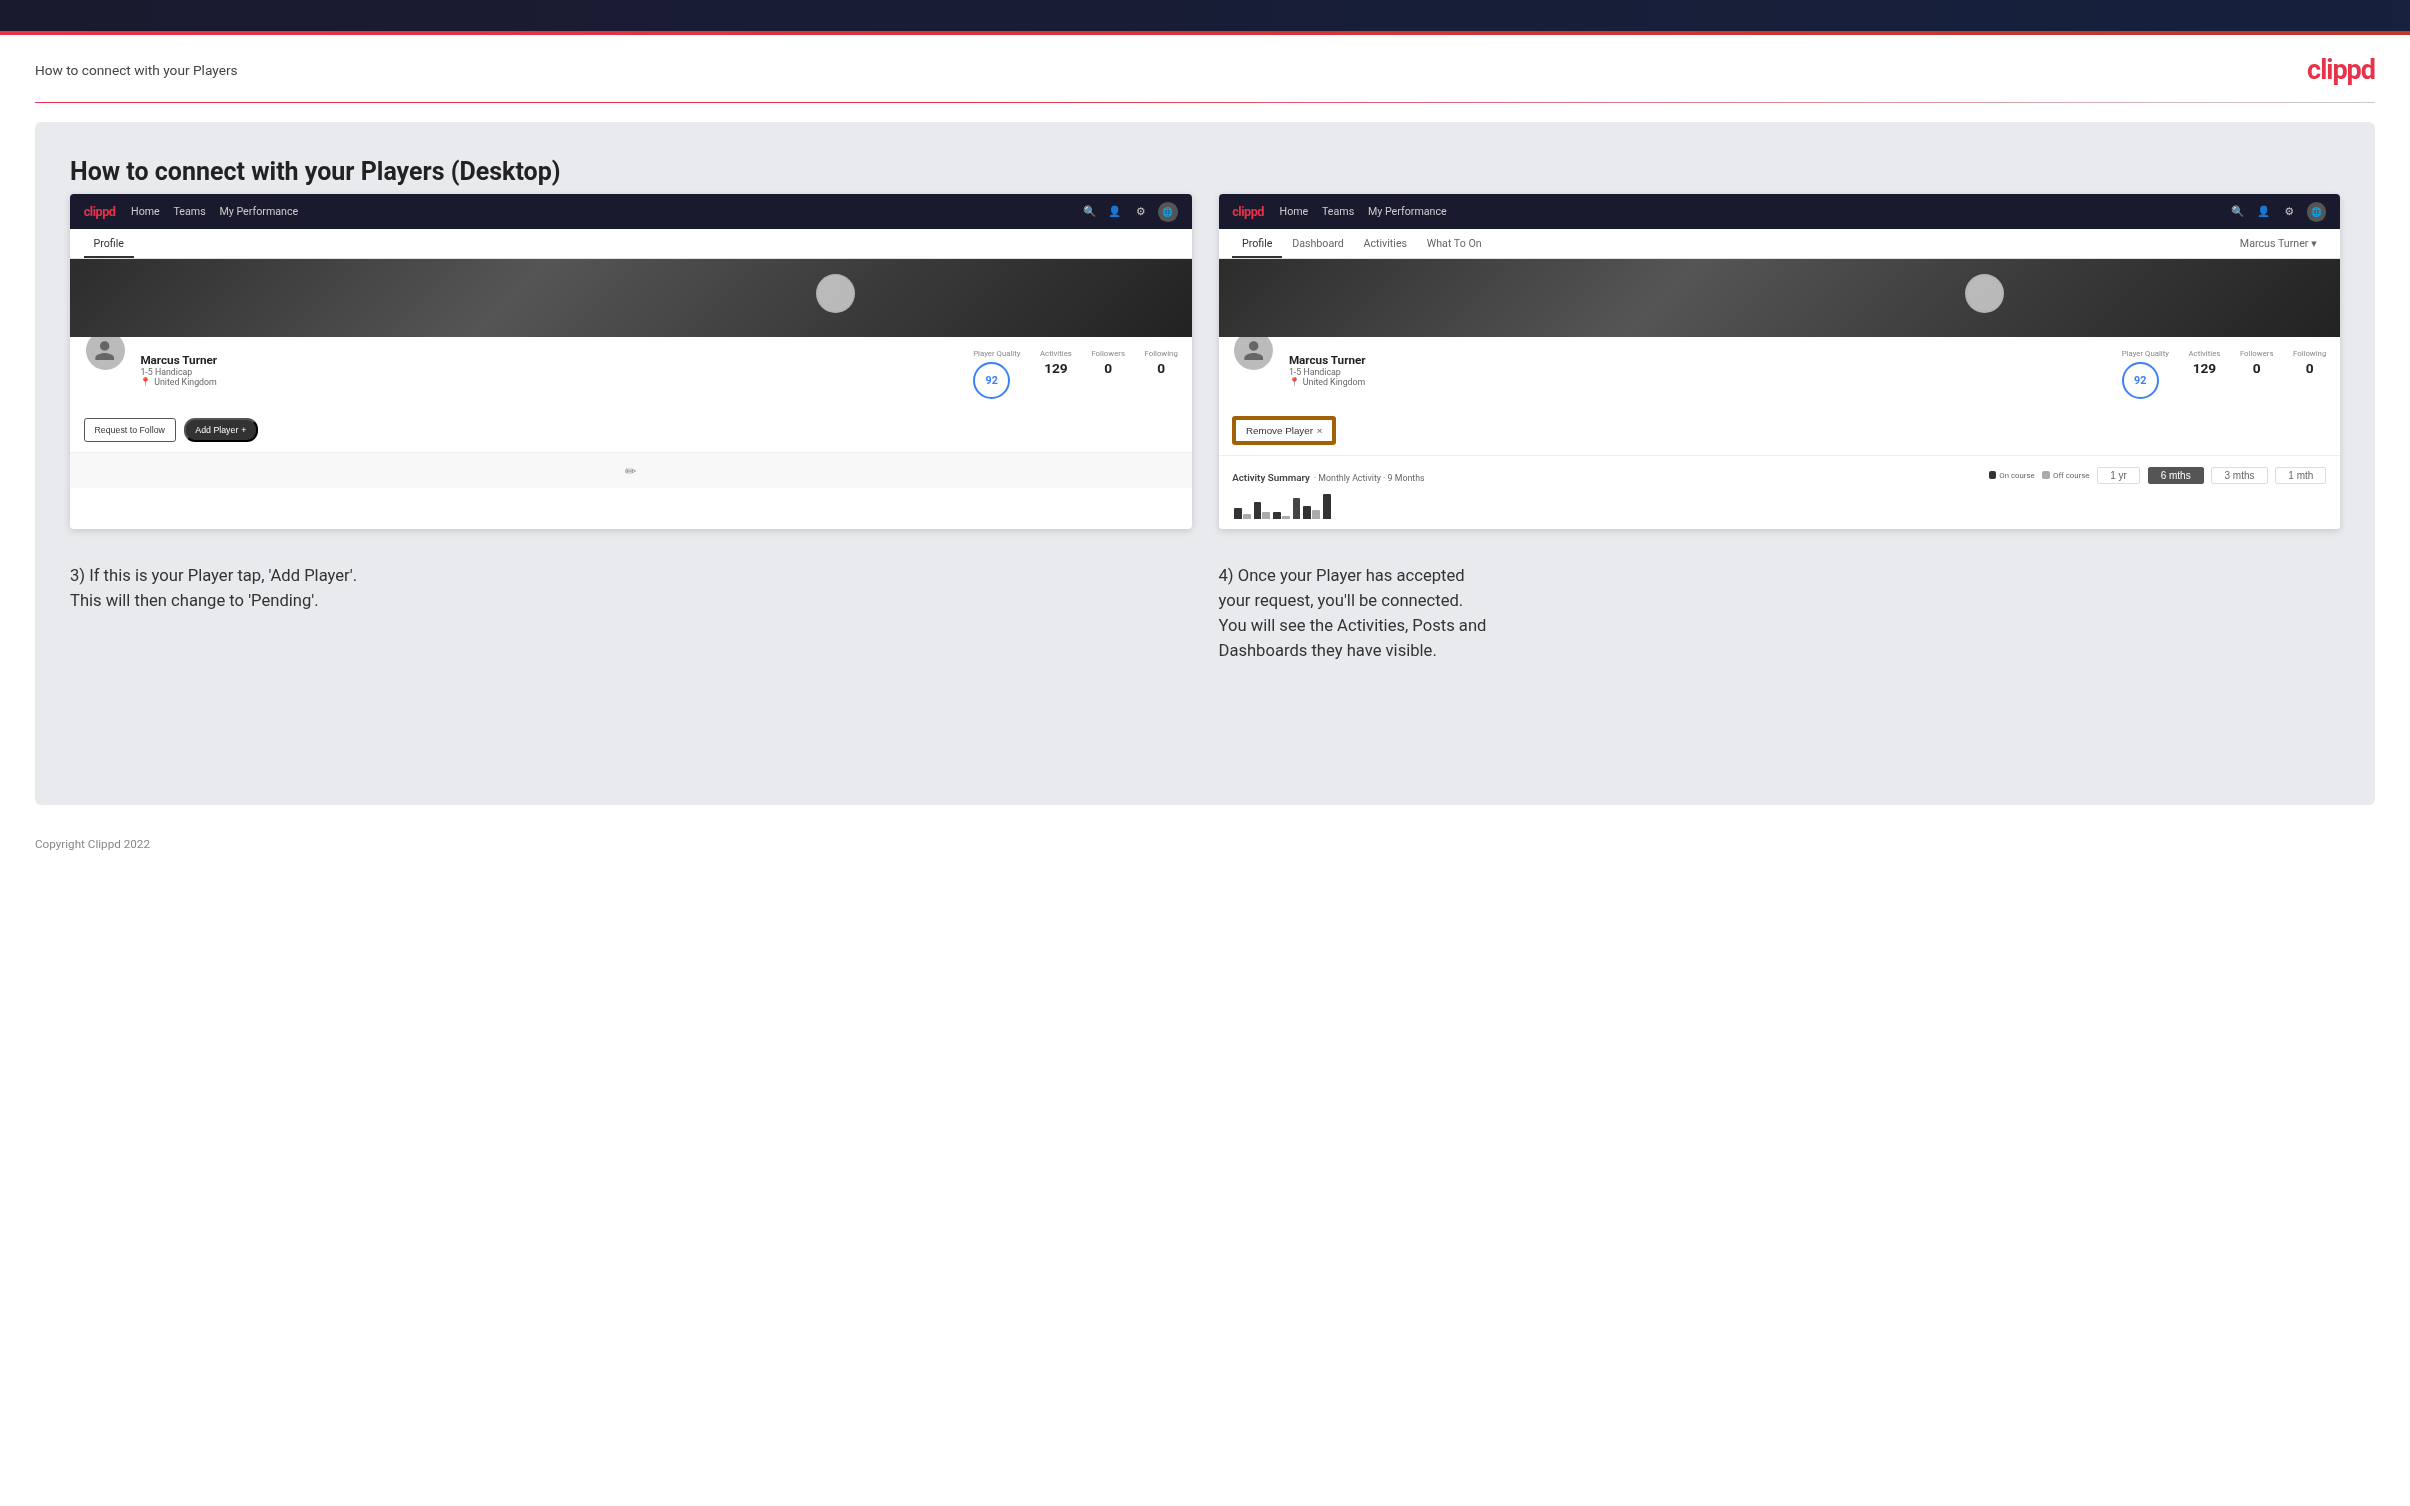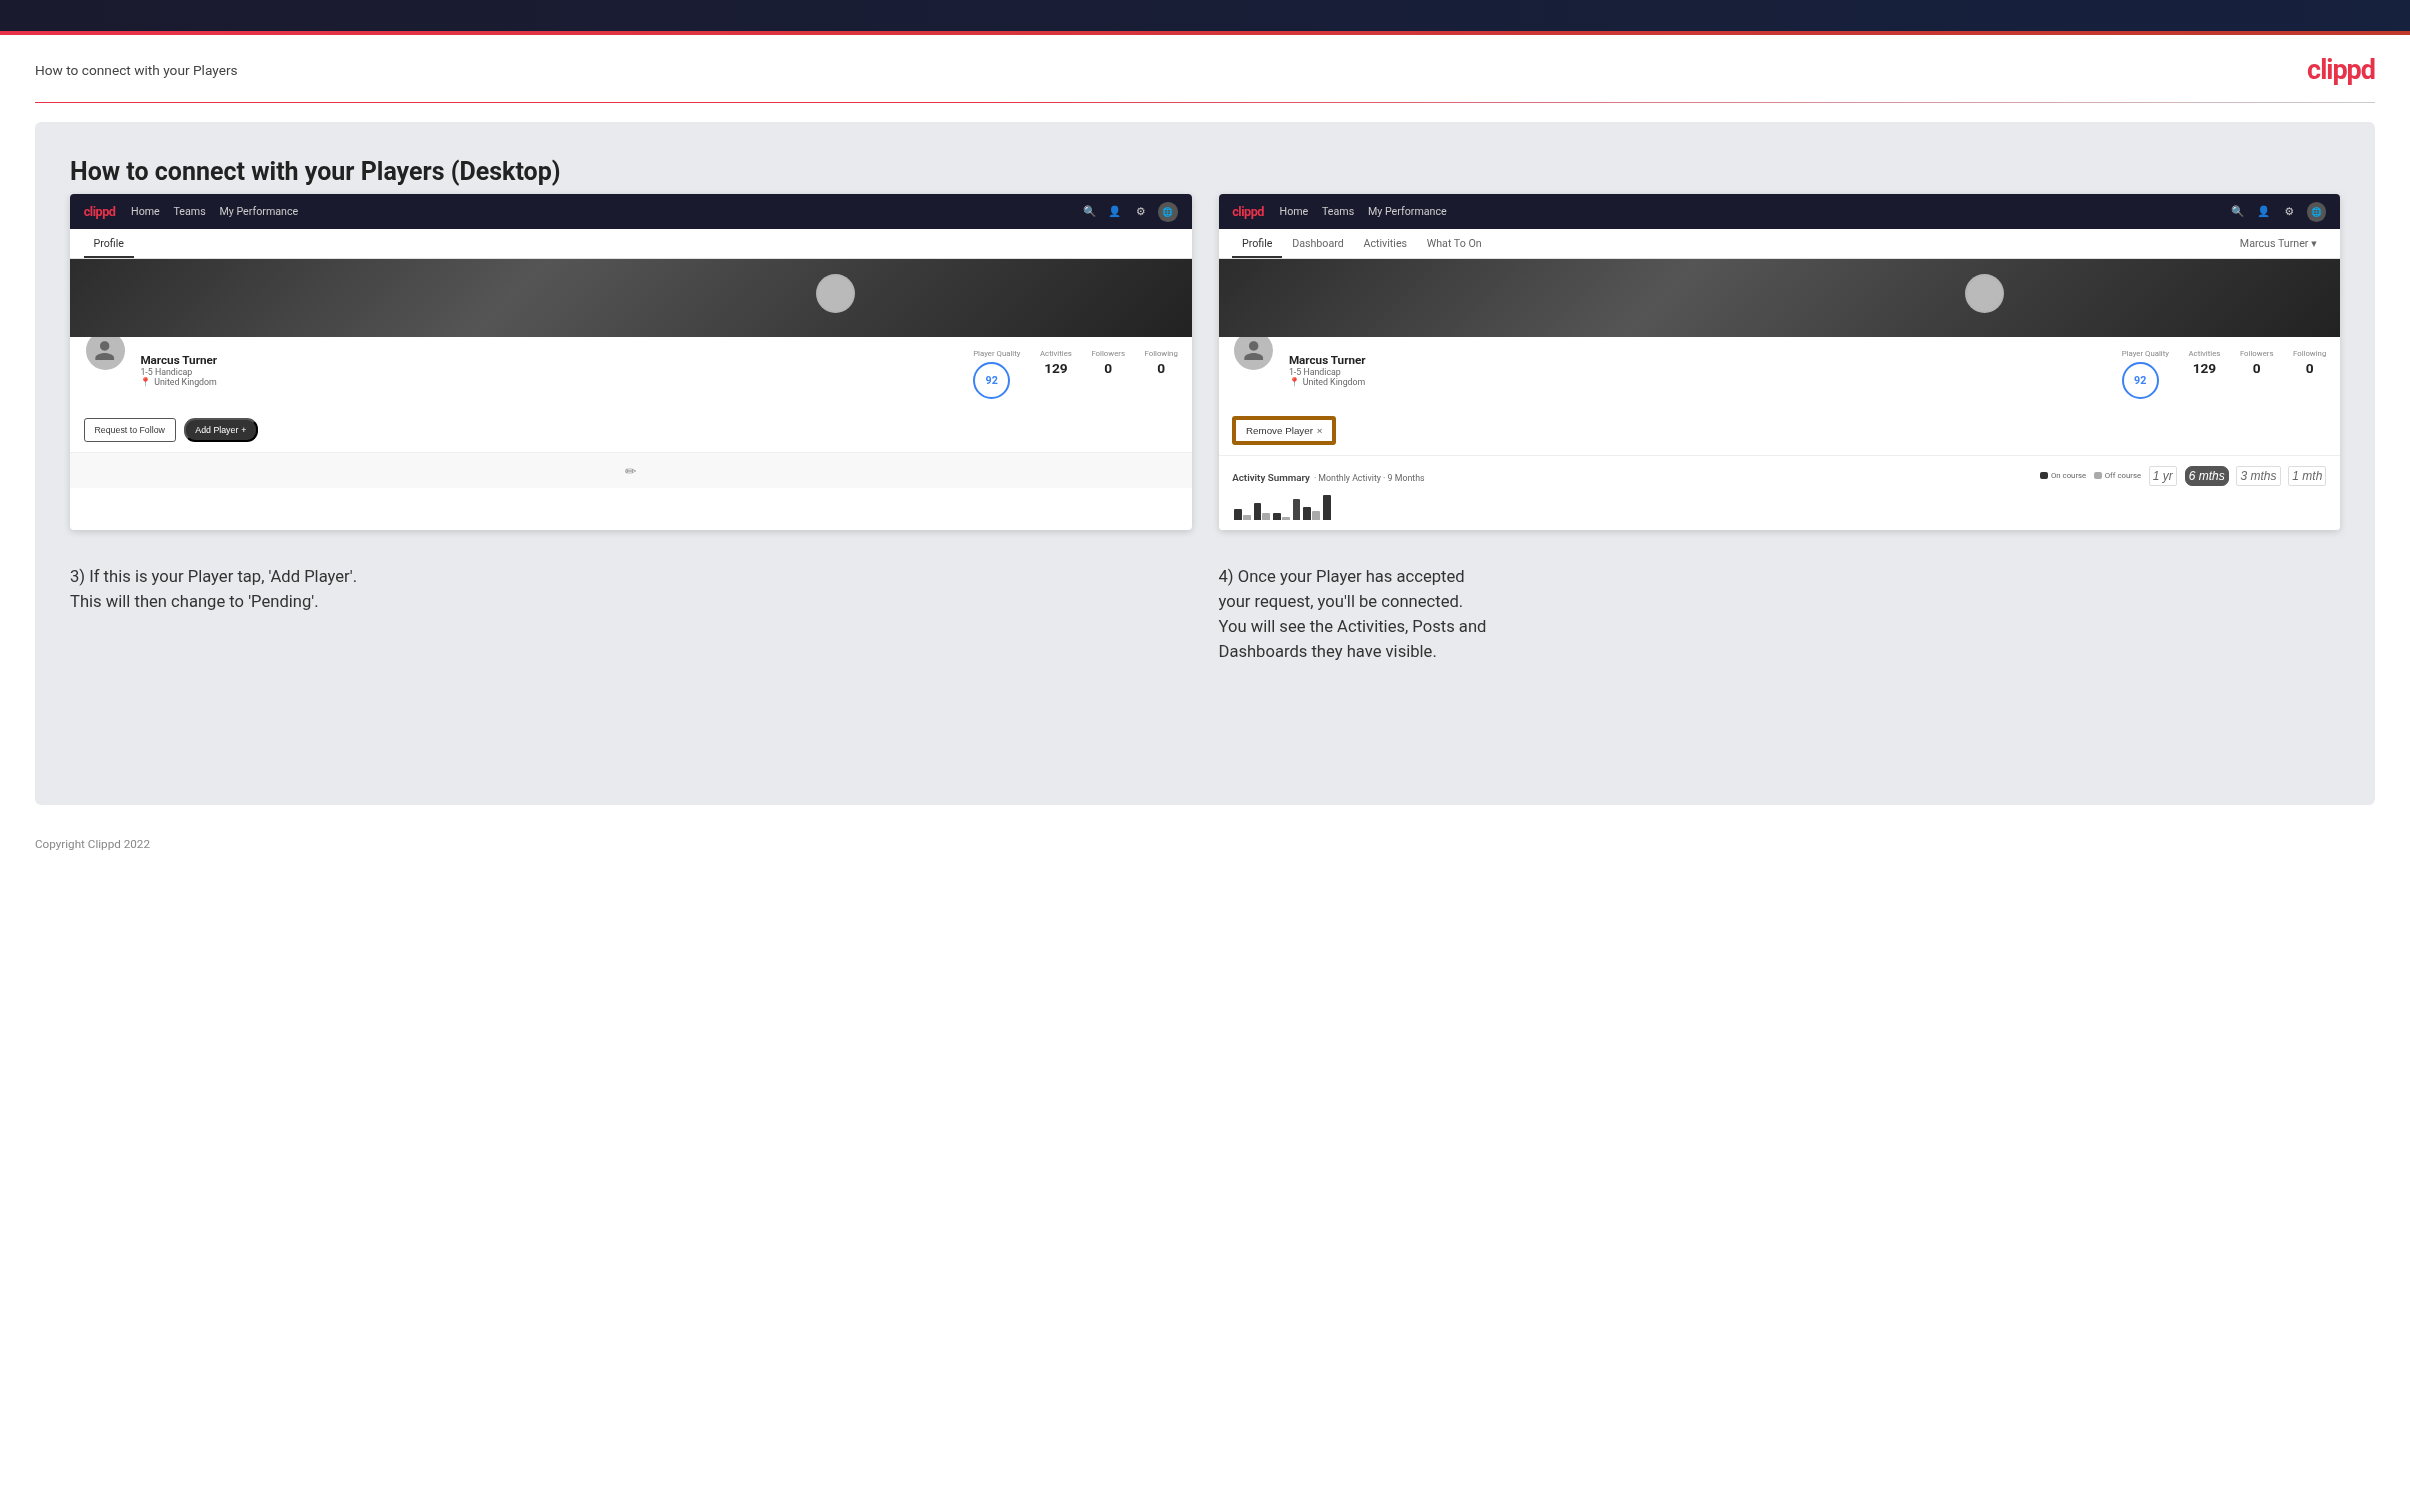--- a/index.html
+++ b/index.html
@@ -339,33 +339,31 @@
       gap: 2.9px;
       font-size: 7.8px;
       color: #666;
     }
     .legend-dot {
       width: 7.8px;
       height: 7.8px;
       border-radius: 2px;
     }
     .filter-btn {
-      font-size: 12px;
-      padding: 2px 3px;
+      font-size: 10px;
+      padding: 2px 12px;
       border: 1px solid #ddd;
       border-radius: 2px;
       background: #fff;
       color: #666;
-      font-style: italic;
     }
     .filter-btn.active {
       background: #555;
       color: #fff;
       border-color: #555;
-      border-radius: 7px;
     }
 
     
     .mini-chart {
       display: flex;
       align-items: flex-end;
       gap: 2.9px;
       height: 27px;
       padding: 0 2px;
     }

